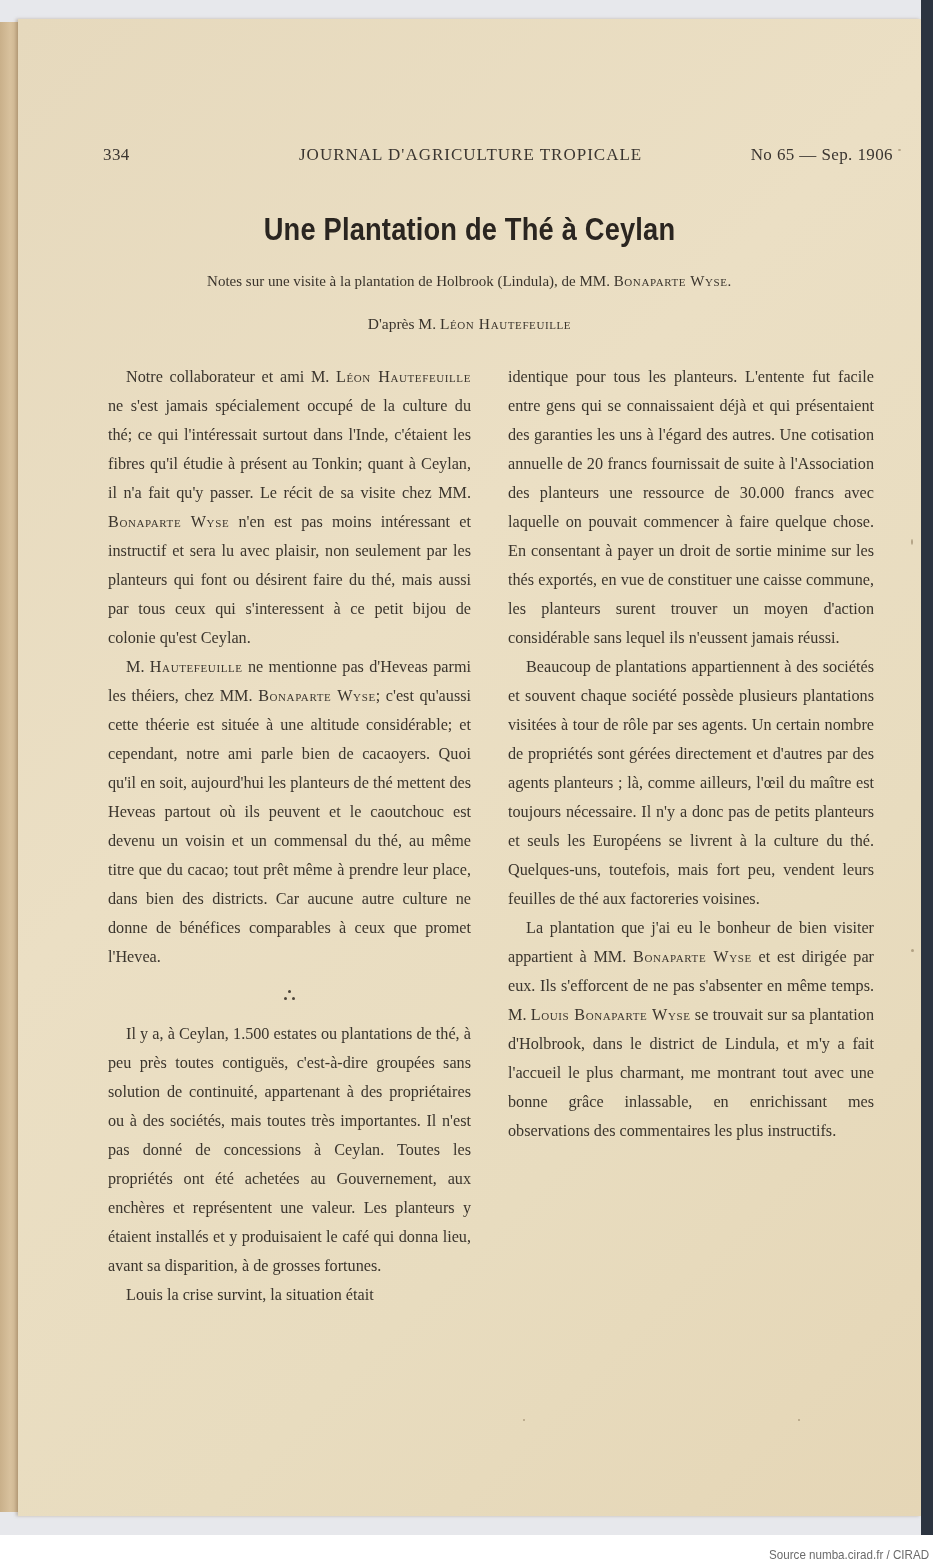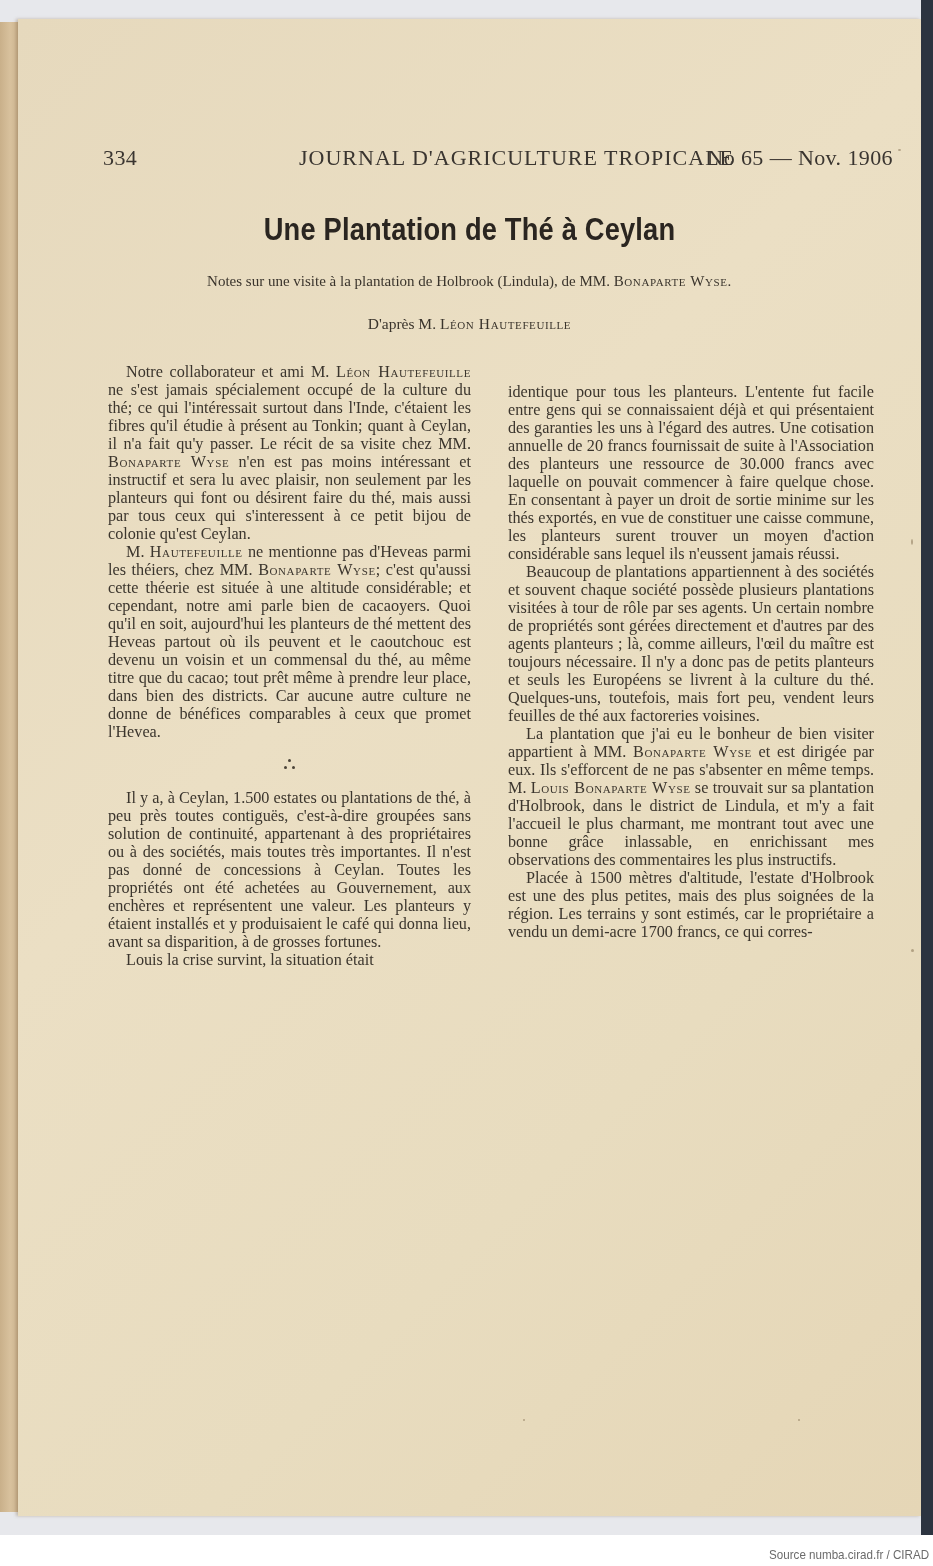--- a/index.html
+++ b/index.html
@@ -45,21 +45,21 @@
       box-shadow: -2px 0 3px rgba(120, 95, 60, 0.35);
       color: #3a342c;
     }
     .running-head {
       position: absolute;
       top: 126px;
       left: 85px;
       width: 790px;
       height: 24px;
       font-family: "Liberation Serif", serif;
-      font-size: 22px;
+      font-size: 17px;
       letter-spacing: 0.4px;
       color: #3a3530;
     }
     .running-head .page-no {
       position: absolute;
       left: 0;
       top: 0;
     }
     .running-head .journal {
       position: absolute;
@@ -105,31 +105,30 @@
     }
     .sc {
       font-variant: small-caps;
       letter-spacing: 0.6px;
     }
     .column {
       position: absolute;
       top: 344px;
       width: 363px;
       font-size: 16.2px;
-      line-height: 18px;
+      line-height: 29px;
       text-align: justify;
       color: #3b352d;
     }
     .col-left {
       left: 90px;
     }
     .col-right {
       left: 490px;
       width: 366px;
-      margin-top: 20px;
     }
     .column p {
       margin: 0;
       text-indent: 18px;
       hyphens: manual;
     }
     .column p.noindent {
       text-indent: 0;
     }
     .column p.signature {
@@ -177,21 +176,21 @@
 
   <div class="speck" style="left:880px;top:130px;width:3px;height:2px;"></div>
   <div class="speck" style="left:893px;top:520px;width:2px;height:6px;"></div>
   <div class="speck" style="left:893px;top:930px;width:3px;height:3px;"></div>
   <div class="speck" style="left:505px;top:1400px;width:2px;height:2px;"></div>
   <div class="speck" style="left:780px;top:1400px;width:2px;height:2px;"></div>
 
   <div class="running-head">
     <span class="page-no">334</span>
     <span class="journal">JOURNAL D'AGRICULTURE TROPICALE</span>
-    <span class="issue">No 65 — Nov. 1906</span>
+    <span class="issue">No 65 — Sep. 1906</span>
   </div>
 
   <div class="article-title">Une Plantation de Thé à Ceylan</div>
 
   <div class="subtitle">
     <span>Notes sur une visite à la plantation de Holbrook (Lindula), de MM. </span><span class="sc">Bonaparte Wyse.</span>
   </div>
 
   <div class="byline">
     <span>D'après M. </span><span class="sc">Léon Hautefeuille</span>
@@ -211,18 +210,17 @@
     </div>
 
     <p>Il y a, à Ceylan, 1.500 estates ou plantations de thé, à peu près toutes contiguës, c'est-à-dire groupées sans solution de continuité, appartenant à des propriétaires ou à des sociétés, mais toutes très importantes. Il n'est pas donné de concessions à Ceylan. Toutes les propriétés ont été achetées au Gouvernement, aux enchères et représentent une valeur. Les planteurs y étaient installés et y produisaient le café qui donna lieu, avant sa disparition, à de grosses fortunes.</p>
     <p>Louis la crise survint, la situation était</p>
   </div>
 
   <div class="column col-right">
     <p class="noindent">identique pour tous les planteurs. L'entente fut facile entre gens qui se connaissaient déjà et qui présentaient des garanties les uns à l'égard des autres. Une cotisation annuelle de 20 francs fournissait de suite à l'Association des planteurs une ressource de 30.000 francs avec laquelle on pouvait commencer à faire quelque chose. En consentant à payer un droit de sortie minime sur les thés exportés, en vue de constituer une caisse commune, les planteurs surent trouver un moyen d'action considérable sans lequel ils n'eussent jamais réussi.</p>
     <p>Beaucoup de plantations appartiennent à des sociétés et souvent chaque société possède plusieurs plantations visitées à tour de rôle par ses agents. Un certain nombre de propriétés sont gérées directement et d'autres par des agents planteurs ; là, comme ailleurs, l'œil du maître est toujours nécessaire. Il n'y a donc pas de petits planteurs et seuls les Européens se livrent à la culture du thé. Quelques-uns, toutefois, mais fort peu, vendent leurs feuilles de thé aux factoreries voisines.</p>
     <p><span>La plantation que j'ai eu le bonheur de bien visiter appartient à MM. </span><span class="sc">Bonaparte Wyse</span><span> et est dirigée par eux. Ils s'efforcent de ne pas s'absenter en même temps. M. </span><span class="sc">Louis Bonaparte Wyse</span><span> se trouvait sur sa plantation d'Holbrook, dans le district de Lindula, et m'y a fait l'accueil le plus charmant, me montrant tout avec une bonne grâce inlassable, en enrichissant mes observations des commentaires les plus instructifs.</span></p>
-    <p>Placée à 1500 mètres d'altitude, l'estate d'Holbrook est une des plus petites, mais des plus soignées de la région. Les terrains y sont estimés, car le propriétaire a vendu un demi-acre 1700 francs, ce qui corres-</p>
   </div>
 
 </div>
 
 <div class="credit">Source numba.cirad.fr / CIRAD</div>
 
 </body></html>

